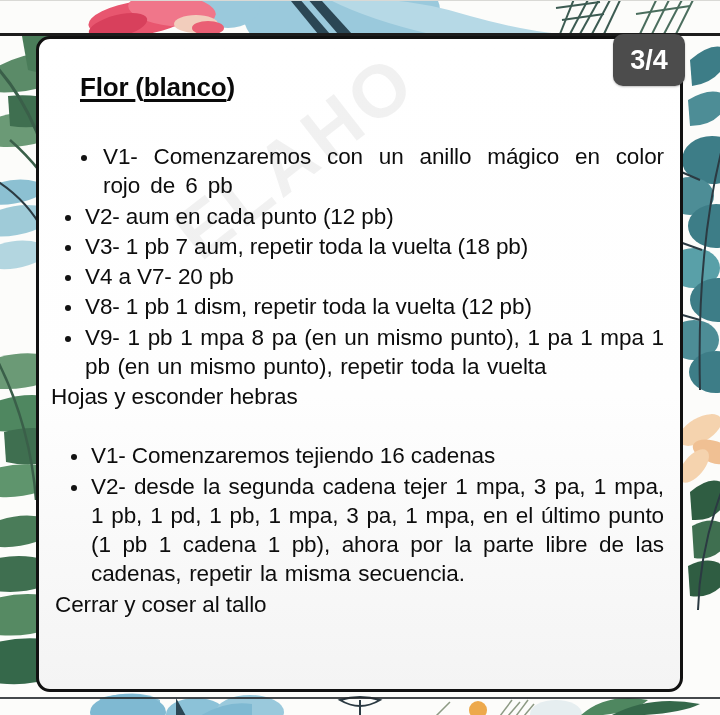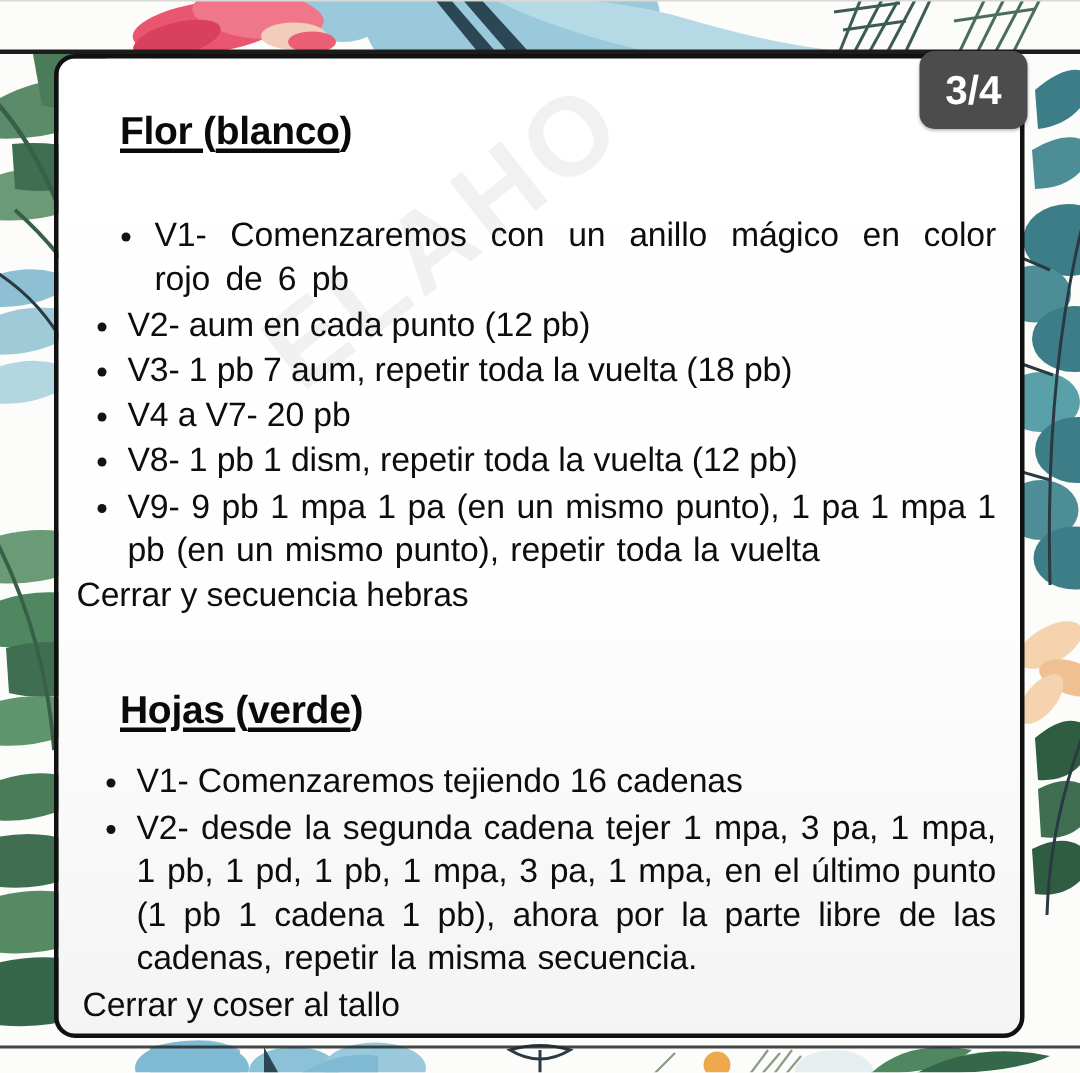--- a/index.html
+++ b/index.html
@@ -295,30 +295,29 @@
           <h2 class="sec-title sec1-title"><span class="u">Flor </span><span>(</span><span class="u">blanco</span><span>)</span></h2>
 
           <div class="gap-top"></div>
 
           <ul class="steps">
             <li class="wide">V1- Comenzaremos con un anillo mágico en color rojo de 6 pb</li>
             <li>V2- aum en cada punto (12 pb)</li>
             <li>V3- 1 pb 7 aum, repetir toda la vuelta (18 pb)</li>
             <li>V4 a V7- 20 pb</li>
             <li>V8- 1 pb 1 dism, repetir toda la vuelta (12 pb)</li>
-            <li class="justified">V9- 9 pb 1 mpa 1 pa (en un mismo punto), 1 pa 1 mpa 1 pb (en un mismo punto), repetir toda la vuelta</li>
+            <li class="justified">V9- 1 pb 1 mpa 8 pa (en un mismo punto), 1 pa 1 mpa 1 pb (en un mismo punto), repetir toda la vuelta</li>
           </ul>
 
-          <p class="plainline">Cerrar y secuencia hebras</p>
+          <p class="plainline">Hojas y esconder hebras</p>
         </div>
 
         <div class="gap"></div>
 
         <div class="sec2">
-          <h2 class="sec-title sec2-title"><span class="u">Hojas </span><span>(</span><span class="u">verde</span><span>)</span></h2>
 
           <ul class="steps">
             <li>V1- Comenzaremos tejiendo 16 cadenas</li>
             <li class="justified">V2- desde la segunda cadena tejer 1 mpa, 3 pa, 1 mpa, 1 pb, 1 pd, 1 pb, 1 mpa, 3 pa, 1 mpa, en el último punto (1 pb 1 cadena 1 pb), ahora por la parte libre de las cadenas, repetir la misma secuencia.</li>
           </ul>
 
           <p class="plainline">Cerrar y coser al tallo</p>
         </div>
 
       </div>

